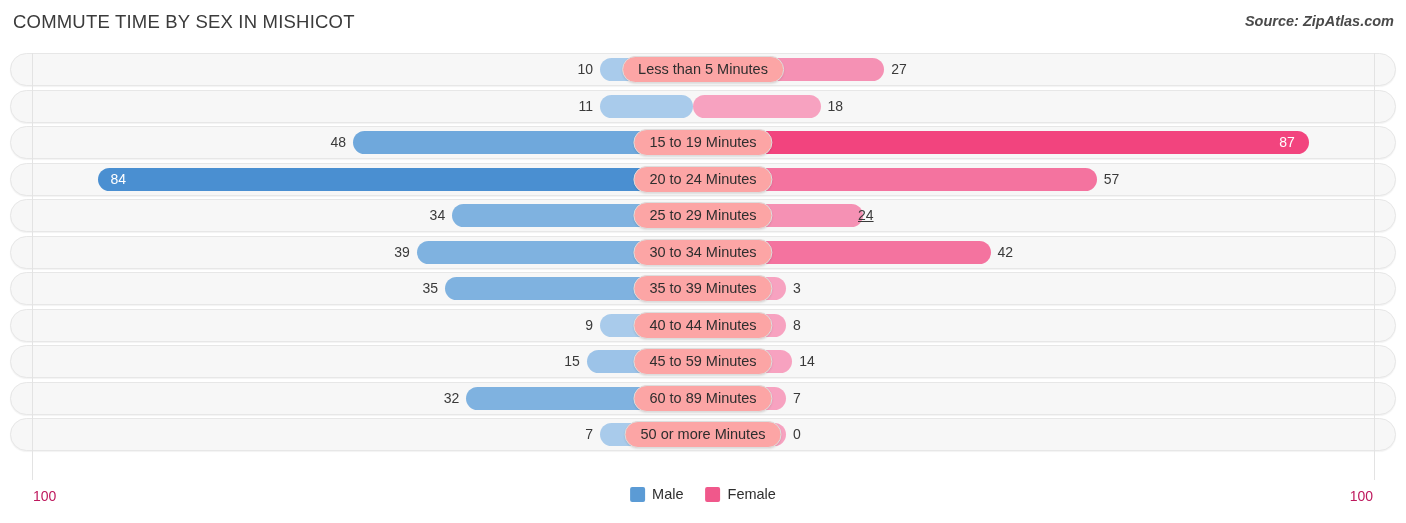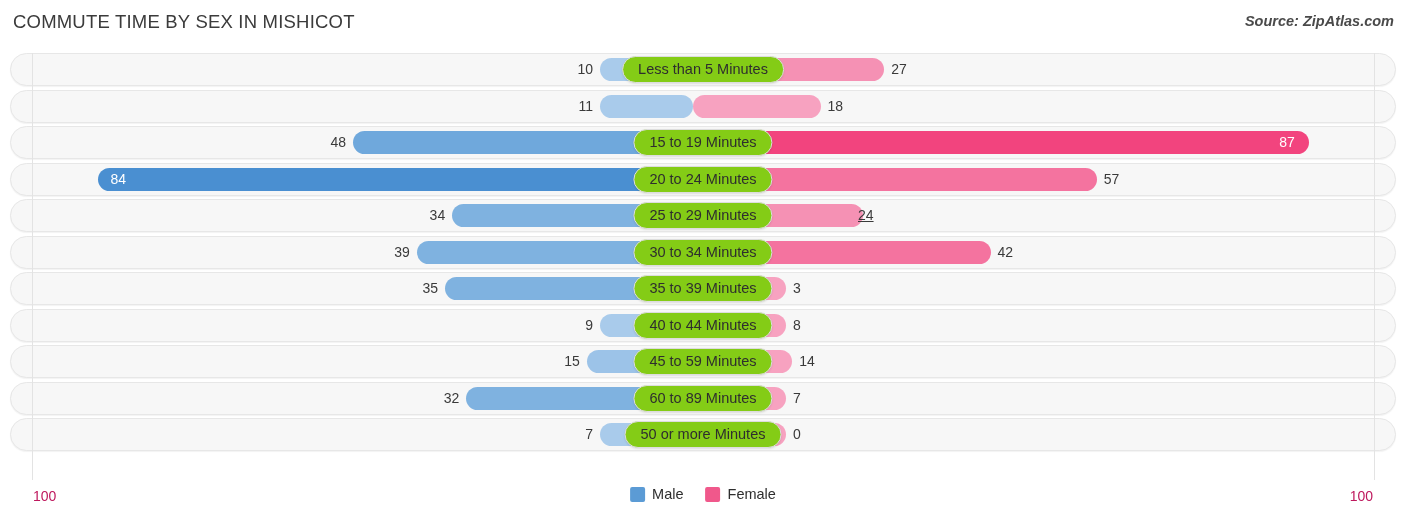--- a/index.html
+++ b/index.html
@@ -103,21 +103,21 @@
 
   
   .cat-pill {
     position: absolute;
     left: 50%;
     top: 3px;
     transform: translateX(-50%);
     height: 27px;
     line-height: 25px;
     padding: 0 15px;
-    background: #84cc16;
+    background: #fca5a5;
     border: 1px solid #dddddd;
     border-radius: 14px;
     font-size: 14.5px;
     color: #2e2e2e;
     white-space: nowrap;
     z-index: 5;
     box-shadow: 0 1px 2px rgba(0,0,0,0.10);
     text-align: center;
   }
 

